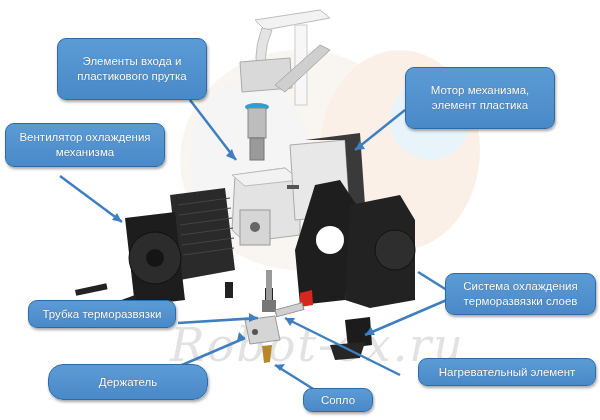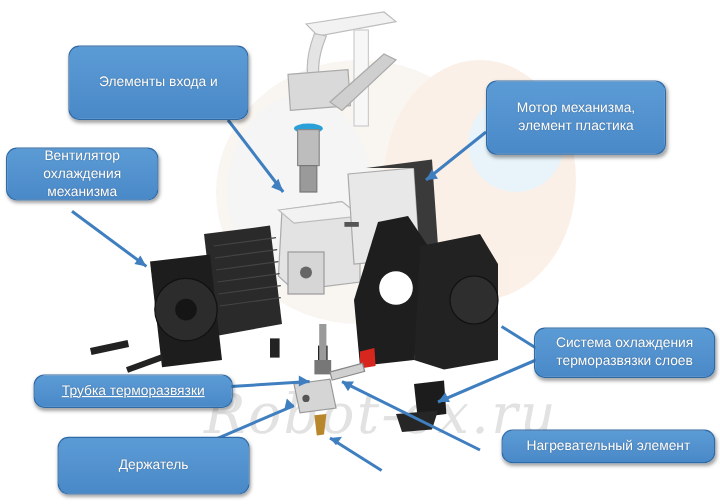--- a/index.html
+++ b/index.html
@@ -132,56 +132,62 @@
       <polygon points="245,338 239,332 237,341"></polygon>
       <polygon points="285,318 295,318 290,326"></polygon>
       <polygon points="365,335 371,327 375,335"></polygon>
       <polygon points="275,365 285,364 280,371"></polygon>
     </g>
   </svg>
 
   <div class="callout" style="left:57px;top:38px;width:150px;height:62px;">
     <div>
       <span>Элементы входа и</span>
+      <span>пластикового прутка</span>
     </div>
   </div>
 
-  <div class="callout" style="left:5px;top:123px;width:127px;height:44px;">
+  <div class="callout" style="left:5px;top:123px;width:160px;height:44px;">
     <div>
       <span>Вентилятор охлаждения</span>
       <span>механизма</span>
     </div>
   </div>
 
   <div class="callout" style="left:405px;top:67px;width:150px;height:62px;">
     <div>
       <span>Мотор механизма,</span>
       <span>элемент пластика</span>
     </div>
   </div>
 
   <div class="callout" style="left:445px;top:273px;width:151px;height:42px;">
     <div>
       <span>Система охлаждения</span>
       <span>терморазвязки слоев</span>
     </div>
   </div>
 
-  <div class="callout" style="left:28px;top:312px;width:166px;height:28px;text-decoration:underline;">
+  <div class="callout" style="left:28px;top:300px;width:148px;height:28px;">
     <div>
       <span>Трубка терморазвязки</span>
     </div>
   </div>
 
-  <div class="callout" style="left:48px;top:364px;width:160px;height:48px;">
+  <div class="callout" style="left:48px;top:364px;width:160px;height:36px;border-radius:15px;">
     <div>
       <span>Держатель</span>
     </div>
   </div>
 
   <div class="callout" style="left:418px;top:358px;width:178px;height:28px;">
     <div>
       <span>Нагревательный элемент</span>
     </div>
   </div>
 
+  <div class="callout" style="left:303px;top:388px;width:70px;height:24px;">
+    <div>
+      <span>Сопло</span>
+    </div>
+  </div>
 
 </div>
 
 </body></html>

